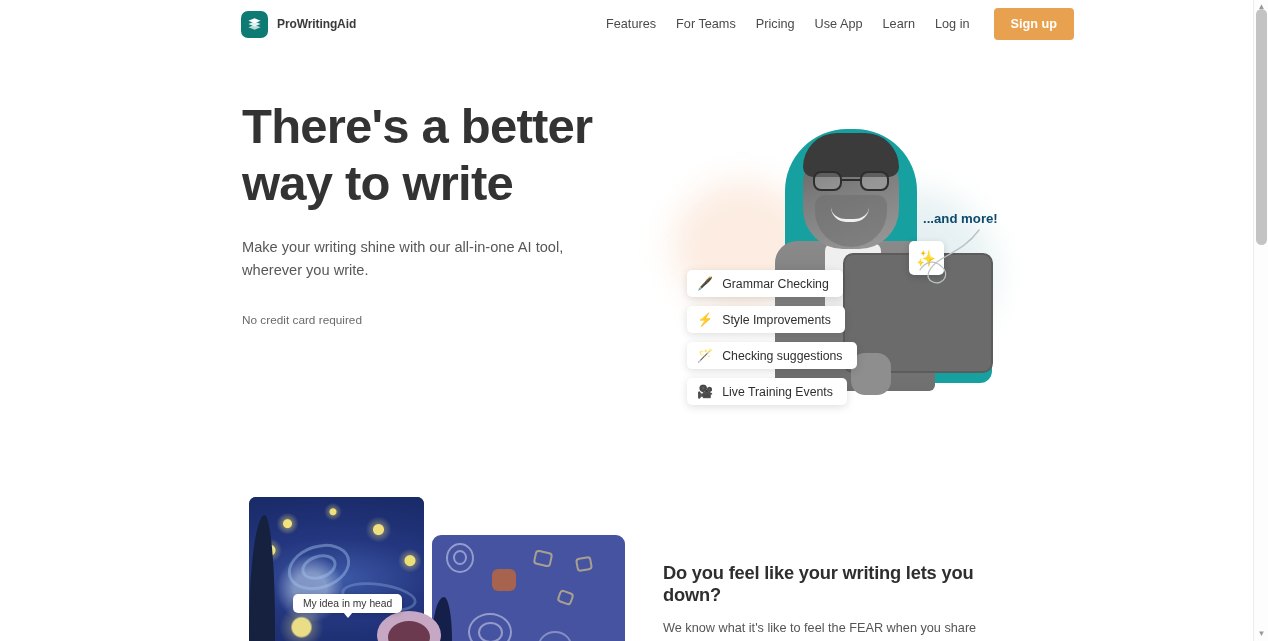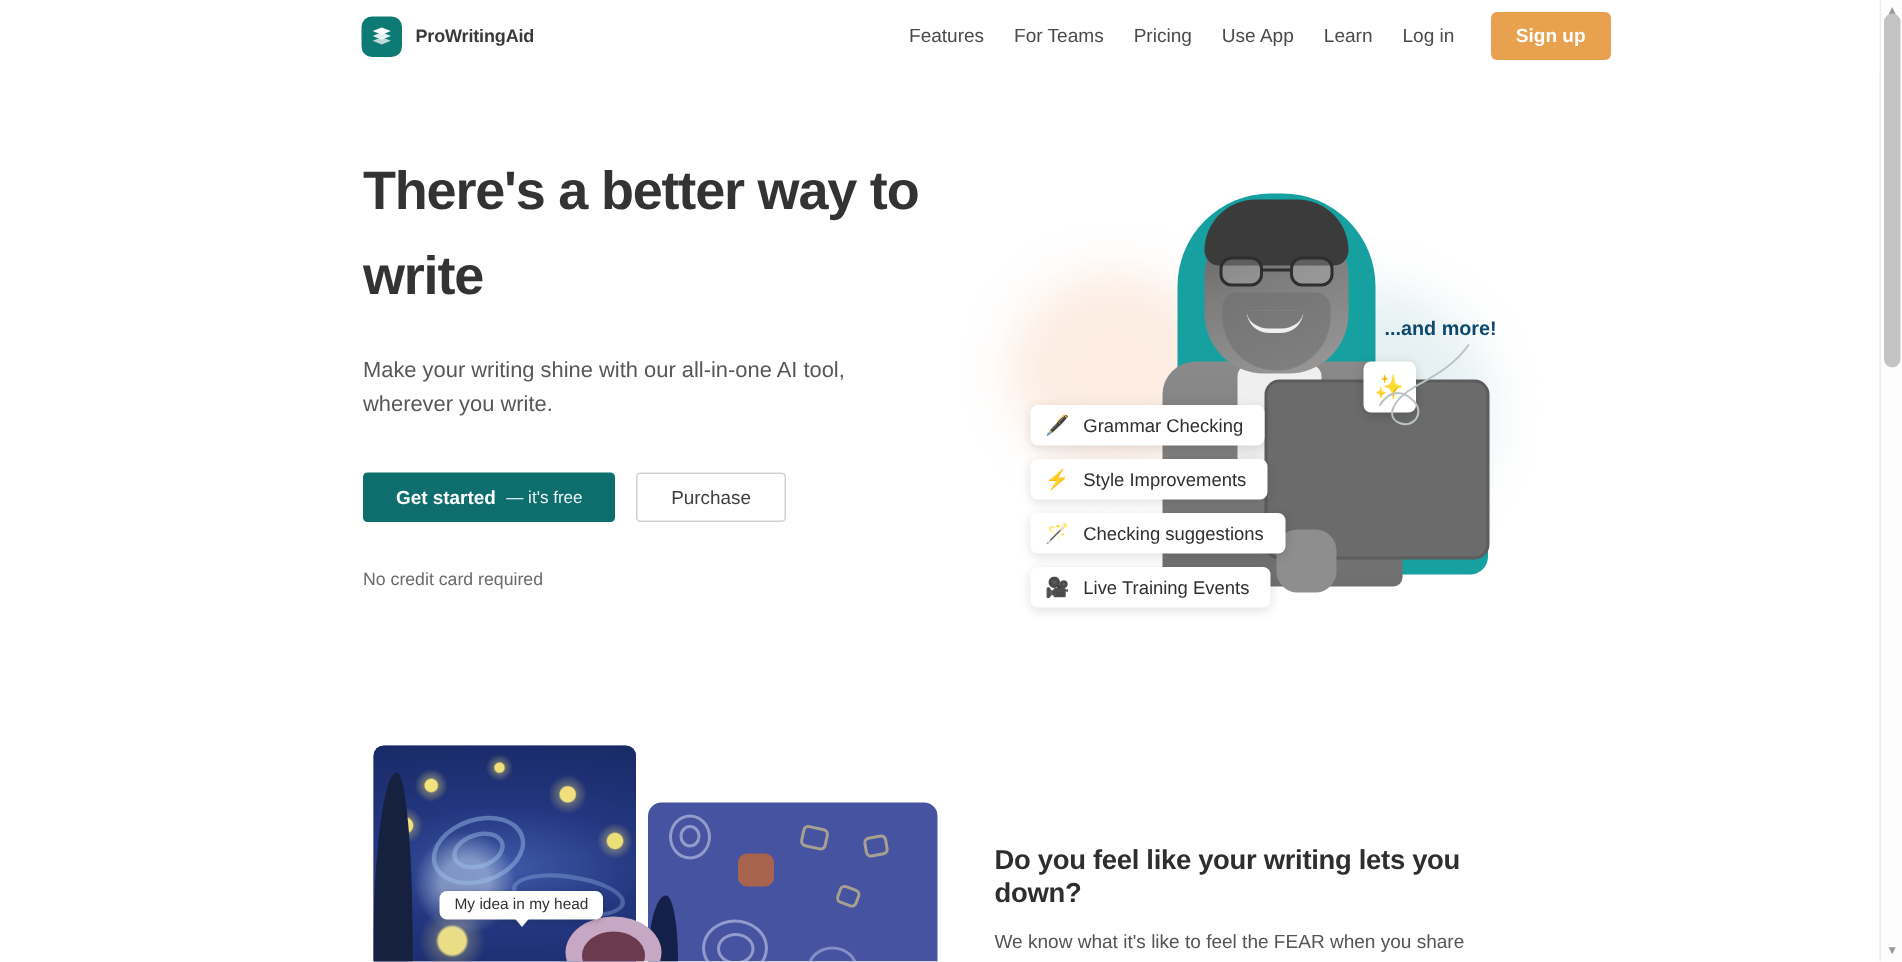--- a/index.html
+++ b/index.html
@@ -122,21 +122,21 @@
     width: 1253px; height: 440px;
   }
 
   .hero-copy {
     position: absolute;
     left: 242px; top: 50px;
     width: 400px;
   }
 
   .hero-title {
-    font-size: 36px;
+    font-size: 49px;
     line-height: 57px;
     font-weight: bold;
     color: #333333;
     letter-spacing: -0.8px;
   }
 
   .hero-sub {
     margin-top: 24px;
     font-size: 14.6px;
     line-height: 23px;
@@ -543,27 +543,20 @@
     </nav>
 
   </div>
 
   <section class="hero">
 
     <div class="hero-copy">
       <h1 class="hero-title">There's a better way to write</h1>
       <p class="hero-sub">Make your writing shine with our all-in-one AI tool, wherever you write.</p>
 
-      <div class="hero-ctas">
-        <button class="btn-primary">
-          <span>Get started</span>
-          <span class="btn-sub">— it's free</span>
-        </button>
-        <button class="btn-outline">Purchase</button>
-      </div>
 
       <p class="hero-note">No credit card required</p>
     </div>
 
     <div class="hero-art">
       <div class="blob blob-warm"></div>
       <div class="blob blob-cool"></div>
 
       <div class="teal-halo"></div>
       <div class="teal-laptop-edge"></div>

